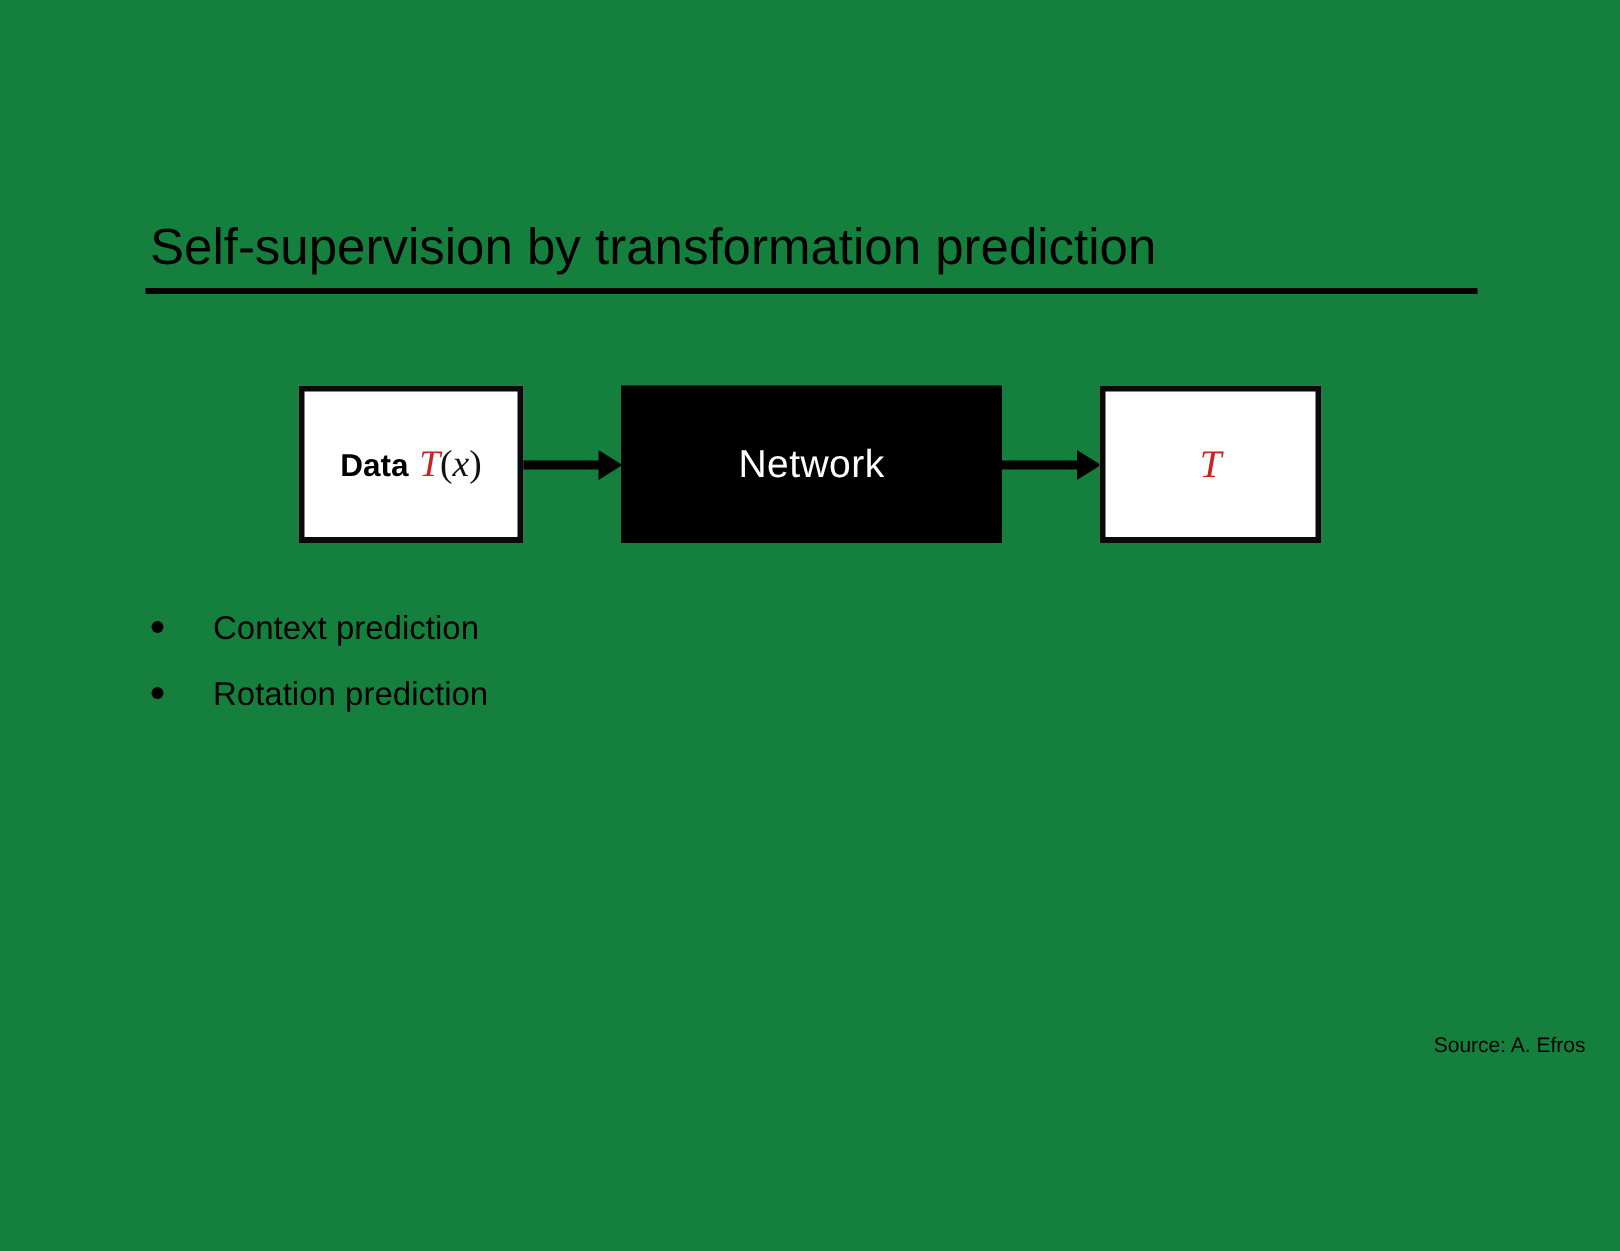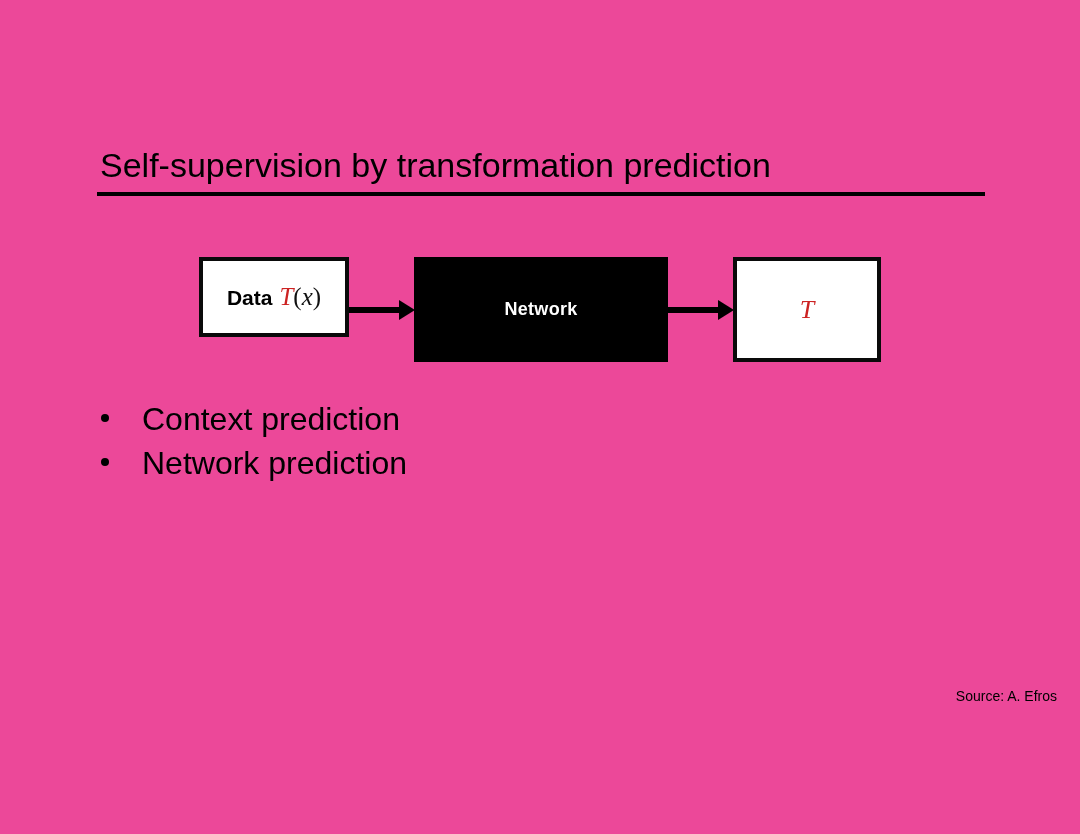--- a/index.html
+++ b/index.html
@@ -8,21 +8,21 @@
     background: #ffffff;
   }
   body {
     font-family: "Liberation Sans", sans-serif;
     -webkit-font-smoothing: antialiased;
   }
   #slide {
     position: relative;
     width: 1080px;
     height: 834px;
-    background: #ec4899;
+    background: #15803d;
     overflow: hidden;
   }
 
   
   #slide-title {
     position: absolute;
     left: 100px;
     top: 144px;
     font-size: 34px;
     font-weight: 400;
@@ -62,21 +62,21 @@
     border: 4px solid #0a0a0a;
   }
   .box-filled {
     background: #000000;
     border: 0;
   }
   #box-data {
     left: 199px;
     top: 257px;
     width: 150px;
-    height: 80px;
+    height: 105px;
   }
   #box-network {
     left: 414px;
     top: 257px;
     width: 254px;
     height: 105px;
   }
   #box-output {
     left: 733px;
     top: 257px;
@@ -84,22 +84,22 @@
     height: 105px;
   }
 
   .box-label {
     font-size: 21px;
     font-weight: 700;
     color: #000000;
     white-space: nowrap;
   }
   .box-label-inverse {
-    font-size: 18px;
-    font-weight: 700;
+    font-size: 26px;
+    font-weight: 400;
     color: #ffffff;
     white-space: nowrap;
     letter-spacing: 0.3px;
     text-align: right;
   }
   .math-t {
     font-family: "Liberation Serif", serif;
     font-style: italic;
     font-weight: 400;
     color: #cc2222;
@@ -174,21 +174,21 @@
     position: absolute;
     left: 1px;
     top: 12px;
     width: 8px;
     height: 8px;
     border-radius: 50%;
     background: #000000;
   }
   .bullet-text {
     margin-left: 42px;
-    font-size: 32px;
+    font-size: 22px;
     font-weight: 400;
     color: #000000;
     line-height: 34px;
     white-space: nowrap;
   }
 
   
   #source-credit {
     position: absolute;
     right: 23px;
@@ -233,19 +233,19 @@
 
   </div>
 
   <div id="bullet-list">
     <div class="bullet-row">
       <span class="bullet-dot"></span>
       <span class="bullet-text">Context prediction</span>
     </div>
     <div class="bullet-row">
       <span class="bullet-dot"></span>
-      <span class="bullet-text">Network prediction</span>
+      <span class="bullet-text">Rotation prediction</span>
     </div>
   </div>
 
   <div id="source-credit">Source: A. Efros</div>
 
 </div>
 
 </body></html>

